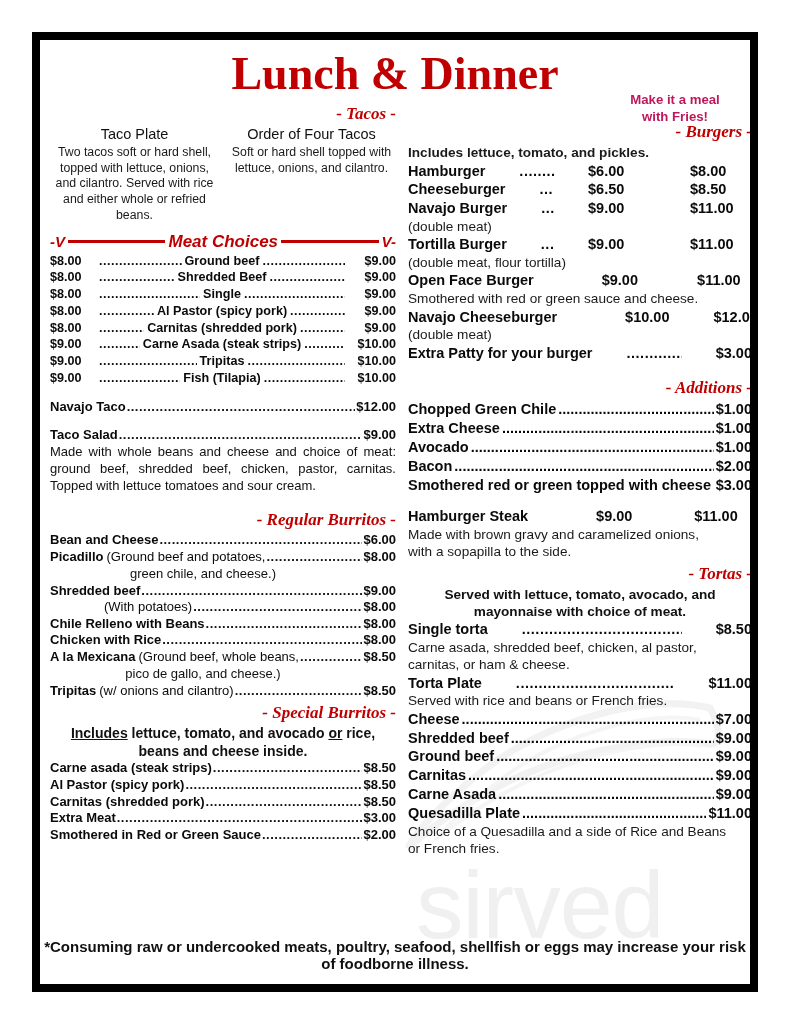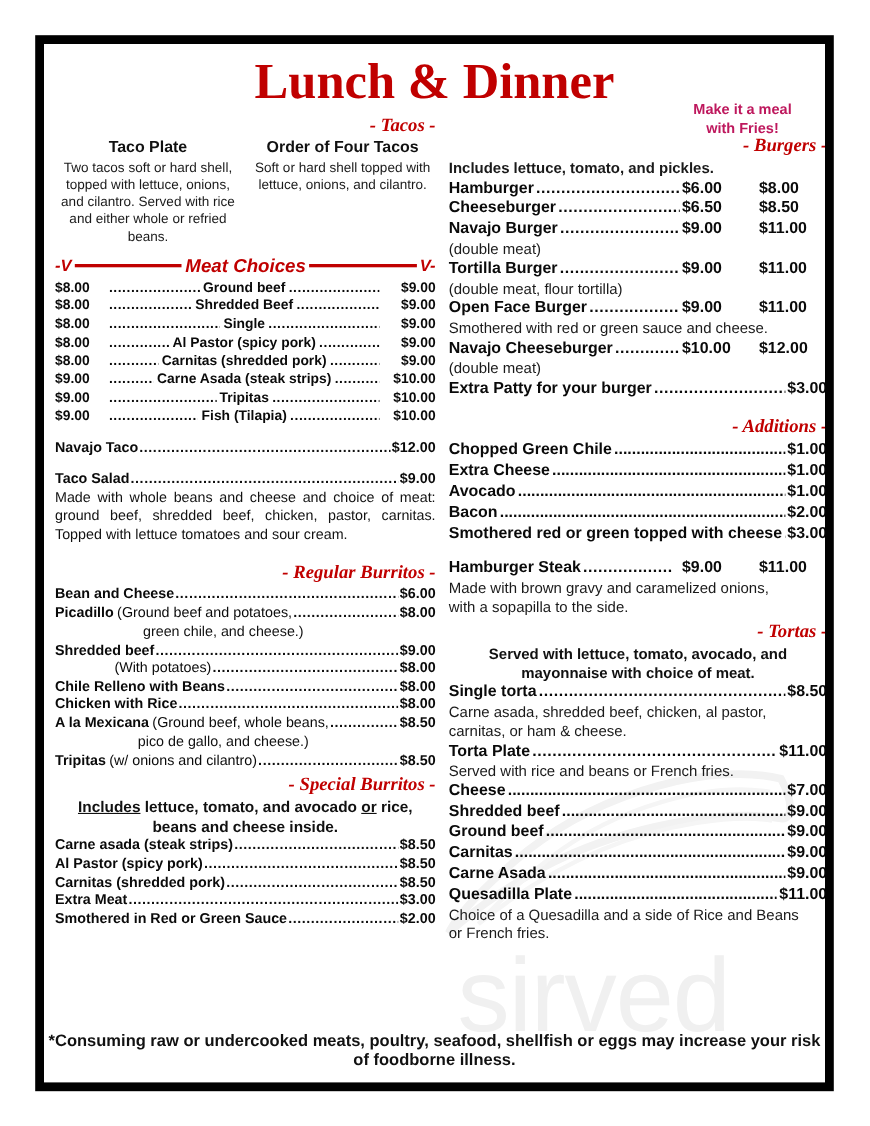--- a/index.html
+++ b/index.html
@@ -116,21 +116,21 @@
     flex: 1;
     height: 3px;
     background: #c00000;
   }
 
   
   .taco-cols { display: flex; gap: 8px; margin-top: 2px; }
   .taco-col { flex: 1; text-align: center; }
   .taco-col .name {
     font-size: 14.5px;
-    font-weight: bold;
+    font-weight: normal;
     color: #111;
     line-height: 1.22;
     margin-bottom: 1px;
   }
   .taco-col .desc {
     font-size: 12.3px;
     color: #1a1a1a;
     line-height: 1.28;
   }
 
@@ -179,20 +179,21 @@
 
   
   .burger-row {
     display: flex;
     align-items: baseline;
     font-size: 14.5px;
     line-height: 1.3;
     color: #0a0a0a;
     white-space: nowrap;
     font-weight: bold;
+    gap: 32px;
   }
   .burger-row .lbl { font-weight: bold; }
   .burger-row .dots {
     flex: 1; overflow: hidden; white-space: nowrap; margin: 0 2px;
     letter-spacing: 0.5px;
   }
   .burger-row .p1 { width: 58px; text-align: left; }
   .burger-row .p2 { width: 62px; text-align: left; padding-left: 12px;}
 
   .note {

